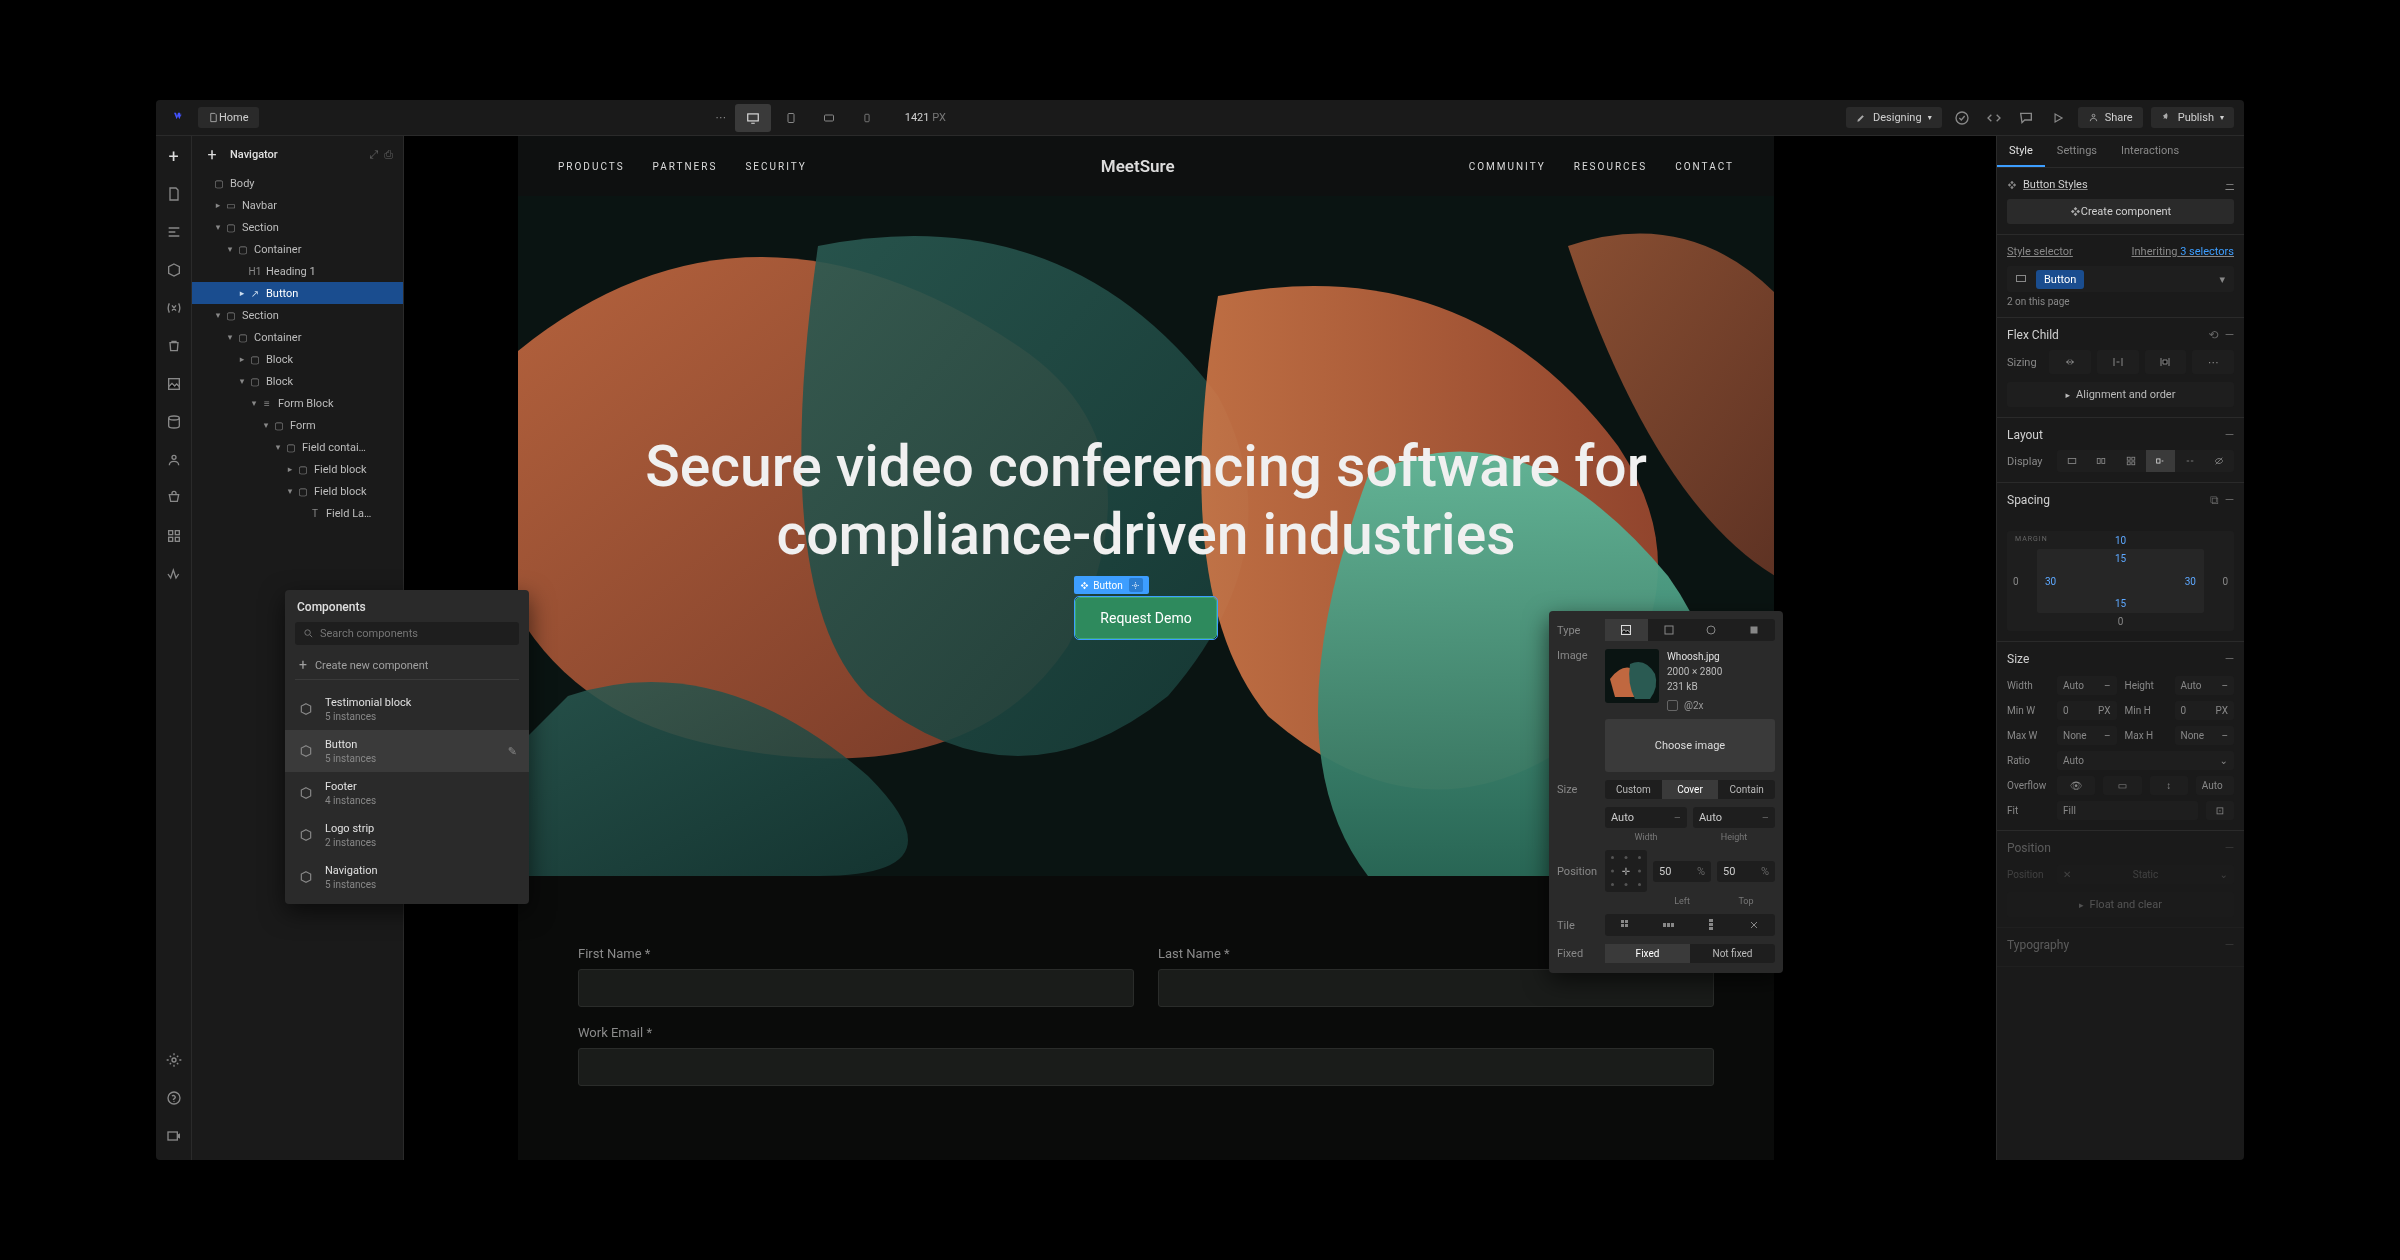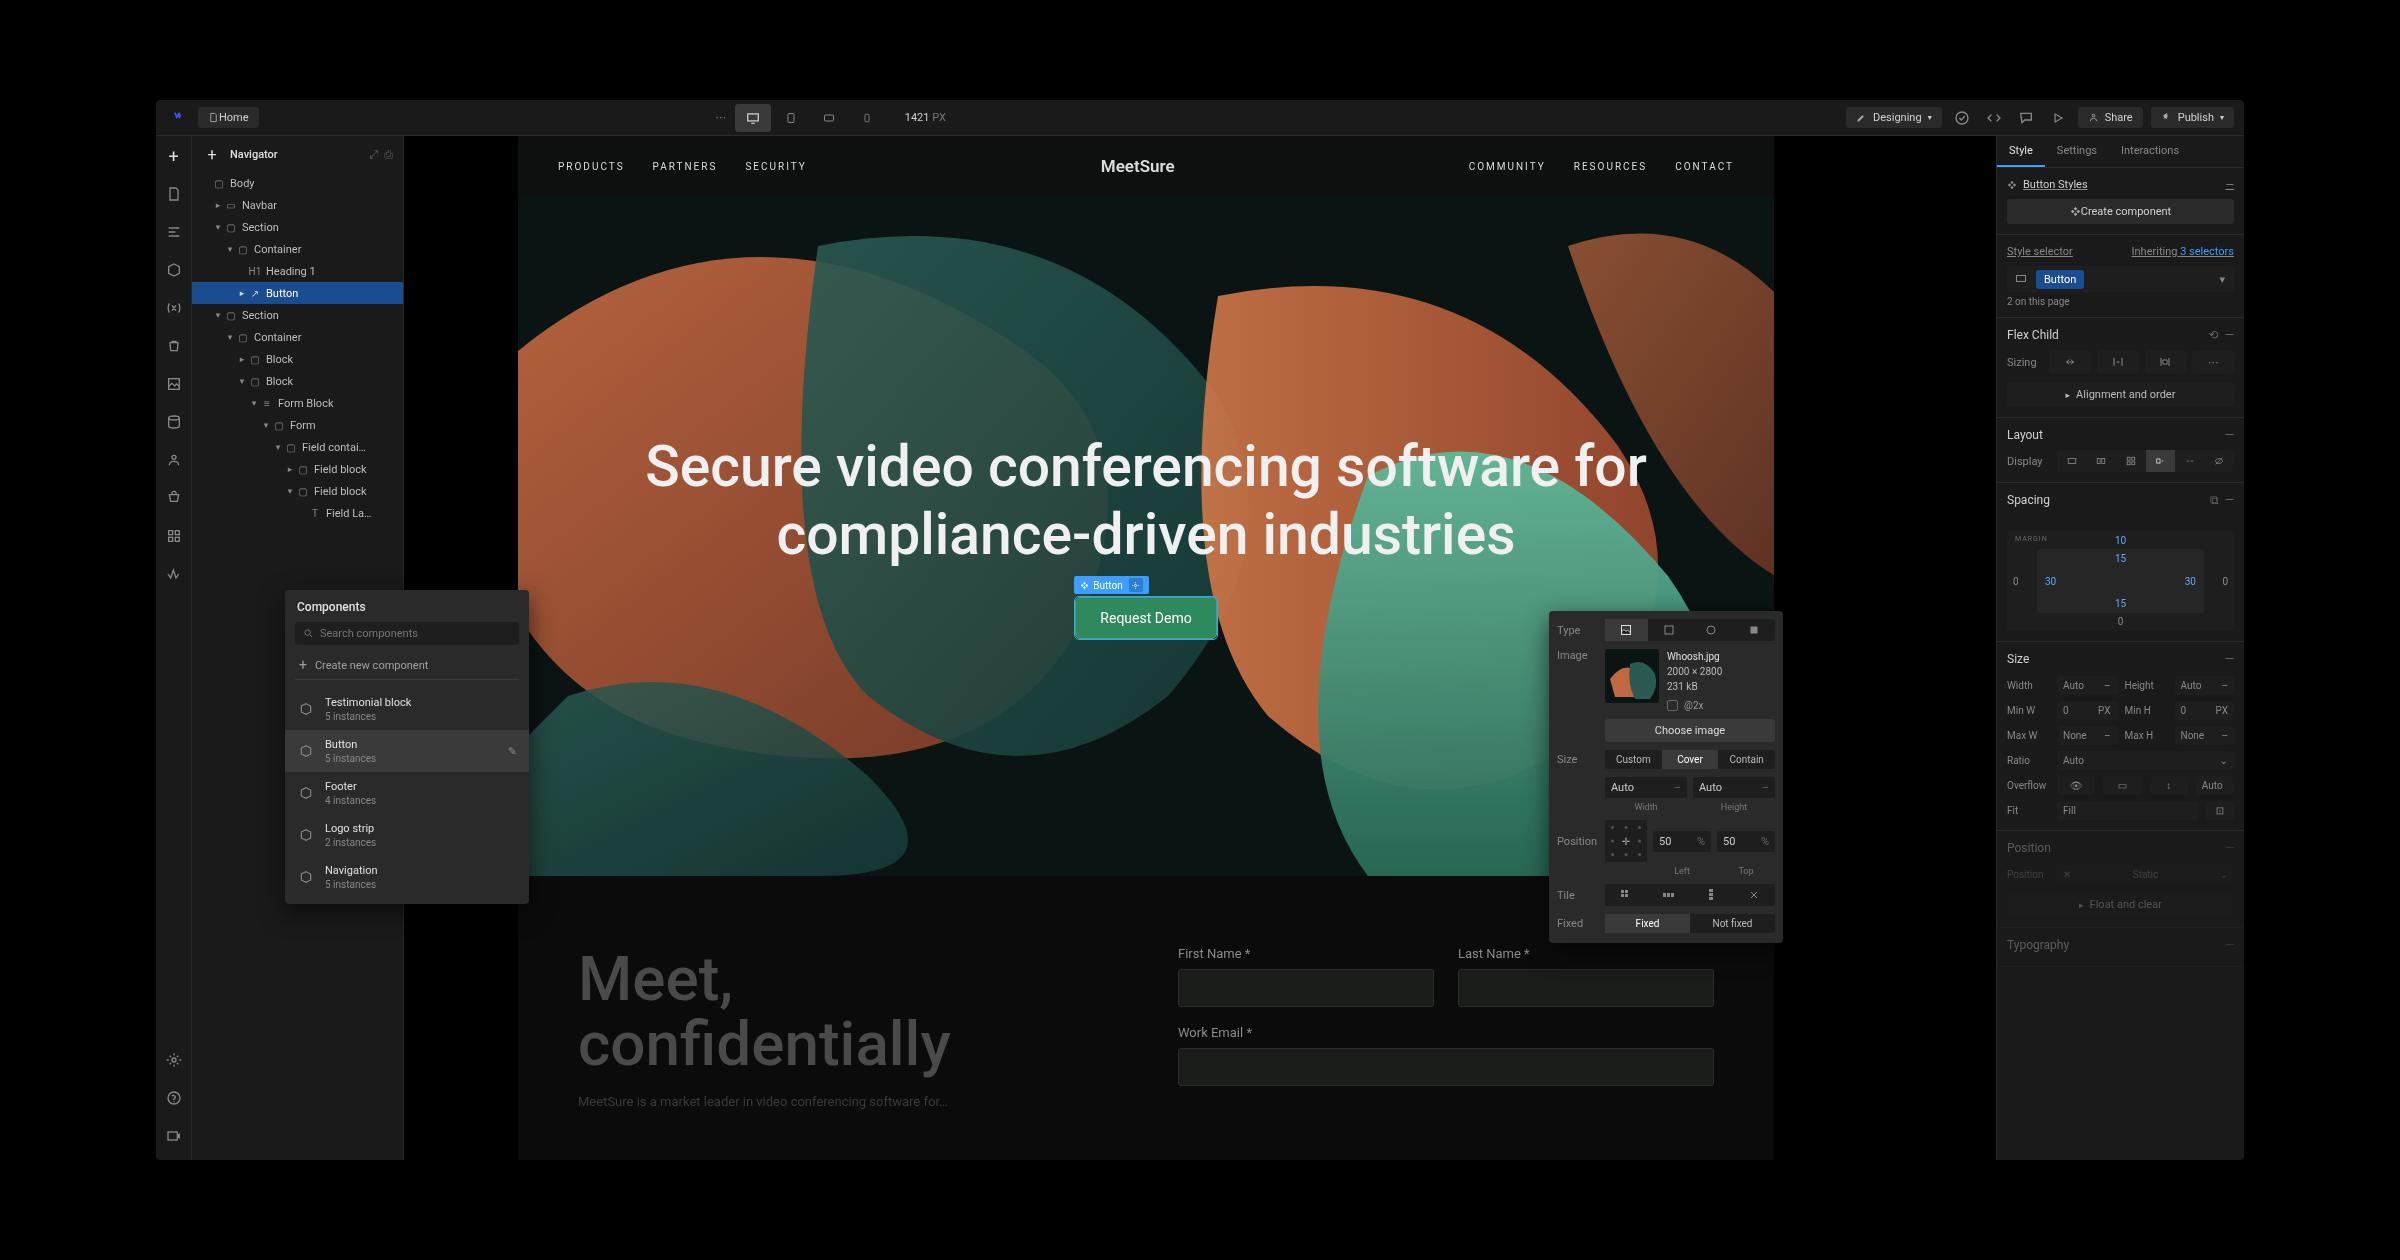--- a/index.html
+++ b/index.html
@@ -82,21 +82,21 @@
 .bg-pop .label { width: 48px; color: #888; }
 .bg-pop .type-btns { display: flex; background: #1e1e1e; border-radius: 3px; flex: 1; }
 .bg-pop .type-btns .tb { flex: 1; height: 22px; display: flex; align-items: center; justify-content: center; color: #888; }
 .bg-pop .type-btns .tb.active { background: #3a3a3a; color: #ddd; }
 .bg-pop .img-info { display: flex; gap: 8px; }
 .bg-pop .thumb { width: 54px; height: 54px; border-radius: 3px; overflow: hidden; }
 .bg-pop .thumb svg { width: 100%; height: 100%; }
 .bg-pop .meta { font-size: 10px; color: #bbb; line-height: 1.5; }
 .bg-pop .meta .fn { color: #e0e0e0; }
 .bg-pop .retina { margin-top: 4px; display: flex; align-items: center; gap: 6px; color: #999; }
-.bg-pop .choose { margin-top: 6px; background: #3a3a3a; text-align: center; padding: 5px 0; border-radius: 3px; color: #ddd; }
+.bg-pop .choose { margin-top: 6px; background: #3a3a3a; text-align: center; padding: 20px 0; border-radius: 3px; color: #ddd; }
 .bg-pop .size-seg { display: flex; background: #1e1e1e; border-radius: 3px; flex: 1; }
 .bg-pop .size-seg .seg { flex: 1; text-align: center; padding: 4px 0; color: #bbb; font-size: 10px; }
 .bg-pop .size-seg .seg.active { background: #3a3a3a; color: #fff; }
 .bg-pop .dual { display: flex; gap: 6px; flex: 1; }
 .bg-pop .dual .inp { flex: 1; }
 .bg-pop .inp { background: #1e1e1e; border-radius: 3px; padding: 4px 6px; color: #ccc; display: flex; justify-content: space-between; align-items: center; }
 .bg-pop .sublabels { display: flex; gap: 6px; margin-left: 48px; flex: 1; font-size: 9px; color: #777; }
 .bg-pop .sublabels span { flex: 1; text-align: center; }
 .bg-pop .pos-grid { width: 42px; height: 42px; background: #1e1e1e; border-radius: 3px; position: relative; margin-right: 6px; }
 .bg-pop .pos-grid .dot { position: absolute; width: 3px; height: 3px; background: #555; border-radius: 50%; }
@@ -545,24 +545,20 @@
                     <circle cx="12" cy="12" r="3" fill="none" stroke="#fff" stroke-width="2"></circle>
                     <path fill="none" stroke="#fff" stroke-width="2" d="M12 3v3M12 18v3M3 12h3M18 12h3"></path>
                   </svg>
               </span>
             </div>
             <span>Request Demo</span>
           </div>
         </div>
       </div>
       <div class="meet-section">
-        <div class="left-txt">
-          <h2><span>Meet,</span><br><span>confidentially</span></h2>
-          <div class="para">MeetSure is a market leader in video conferencing software for…</div>
-        </div>
         <div class="form">
           <div class="form-row">
             <div class="form-field">
               <div class="flabel">First Name *</div>
               <div class="finput"></div>
             </div>
             <div class="form-field">
               <div class="flabel">Last Name  *</div>
               <div class="finput"></div>
             </div>

